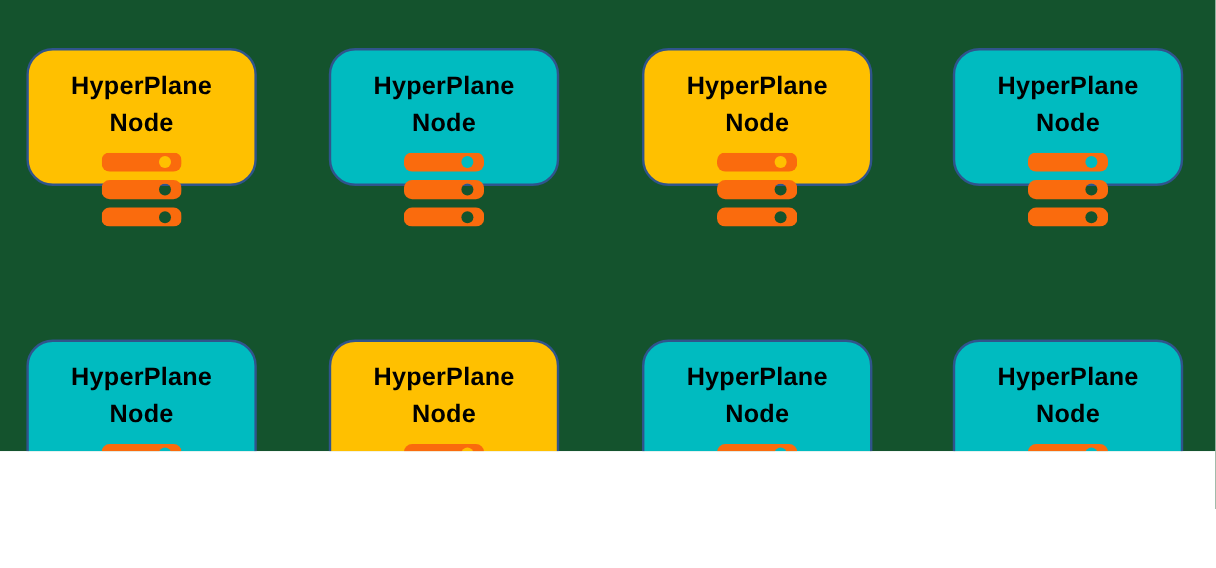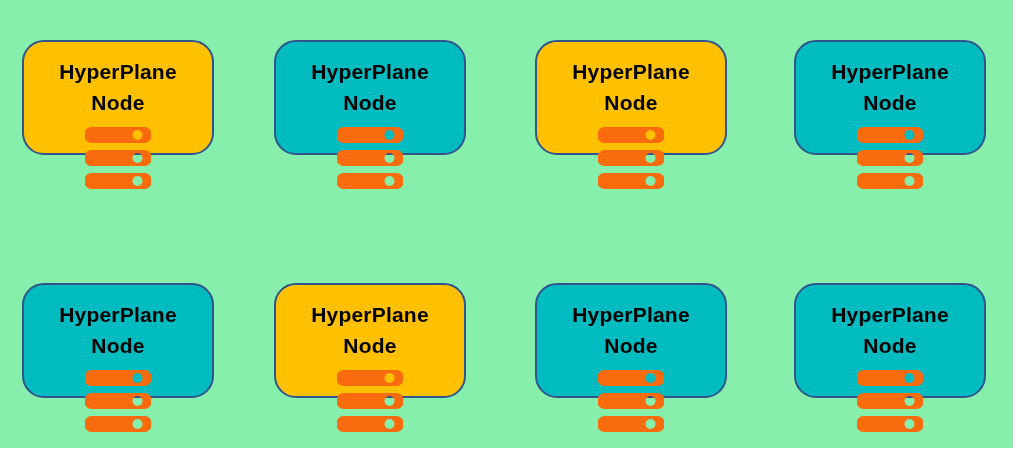--- a/index.html
+++ b/index.html
@@ -4,22 +4,22 @@
 <style>
   html, body {
     margin: 0;
     padding: 0;
     background: #ffffff;
     font-family: "Liberation Sans", "DejaVu Sans", sans-serif;
   }
   .canvas {
     position: relative;
     width: 1013px;
-    height: 448px;
-    background: #86efac;
+    height: 376px;
+    background: #14532d;
     overflow: hidden;
   }
   .node {
     position: absolute;
     width: 192px;
     height: 115px;
     box-sizing: border-box;
     border: 2.5px solid var(--border, #30548C);
     border-radius: 22px;
   }

